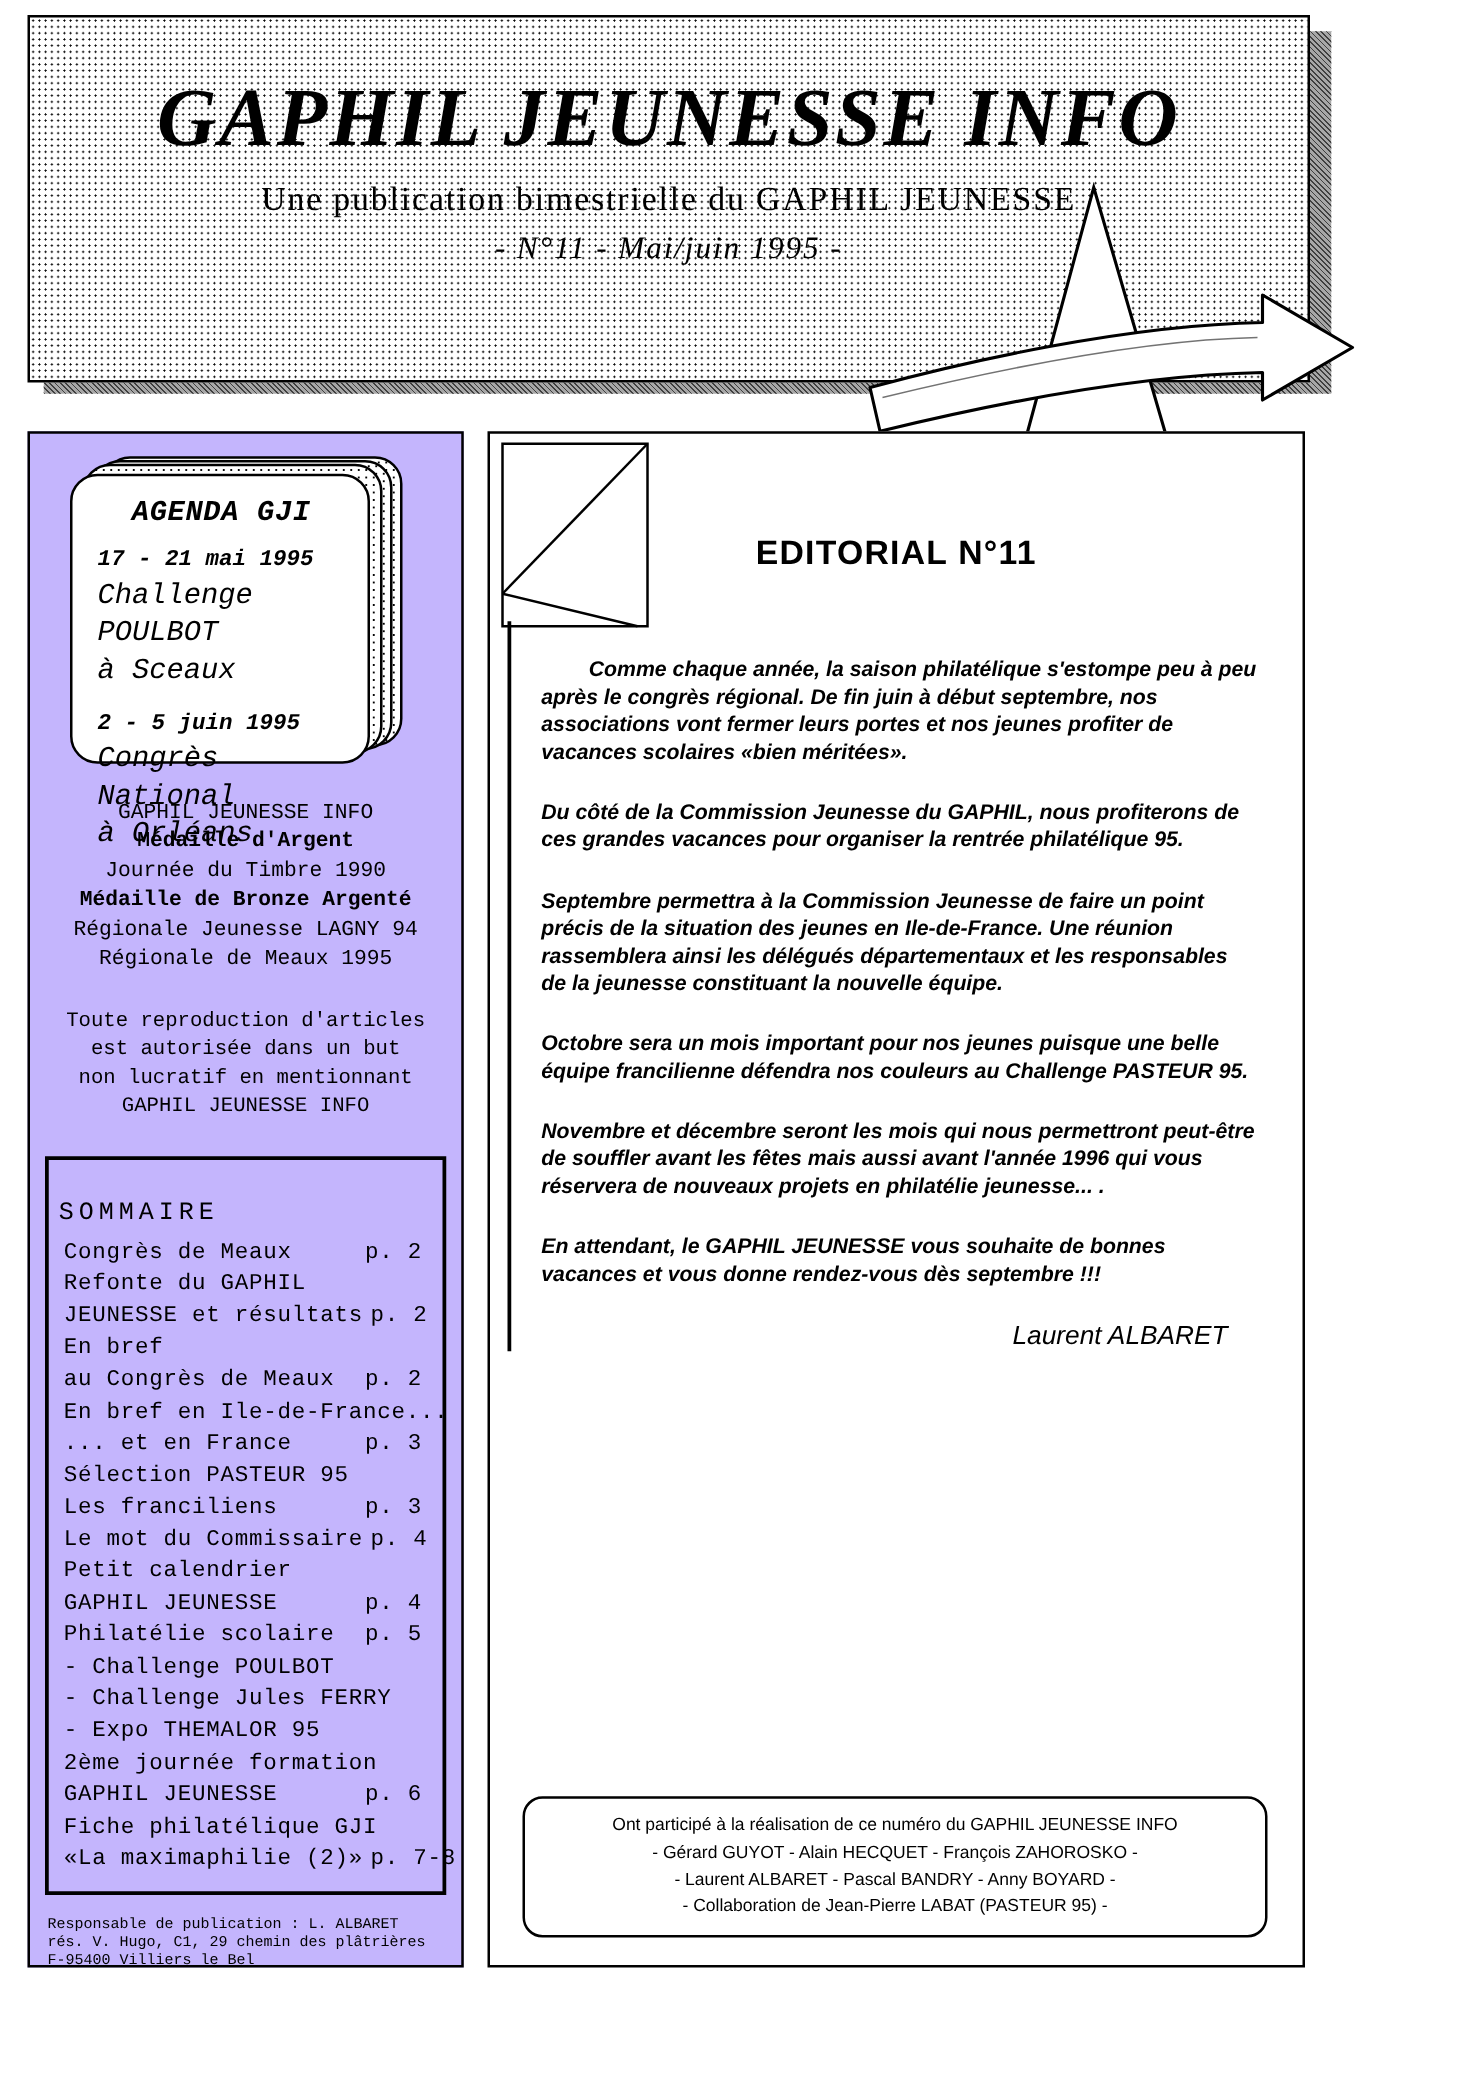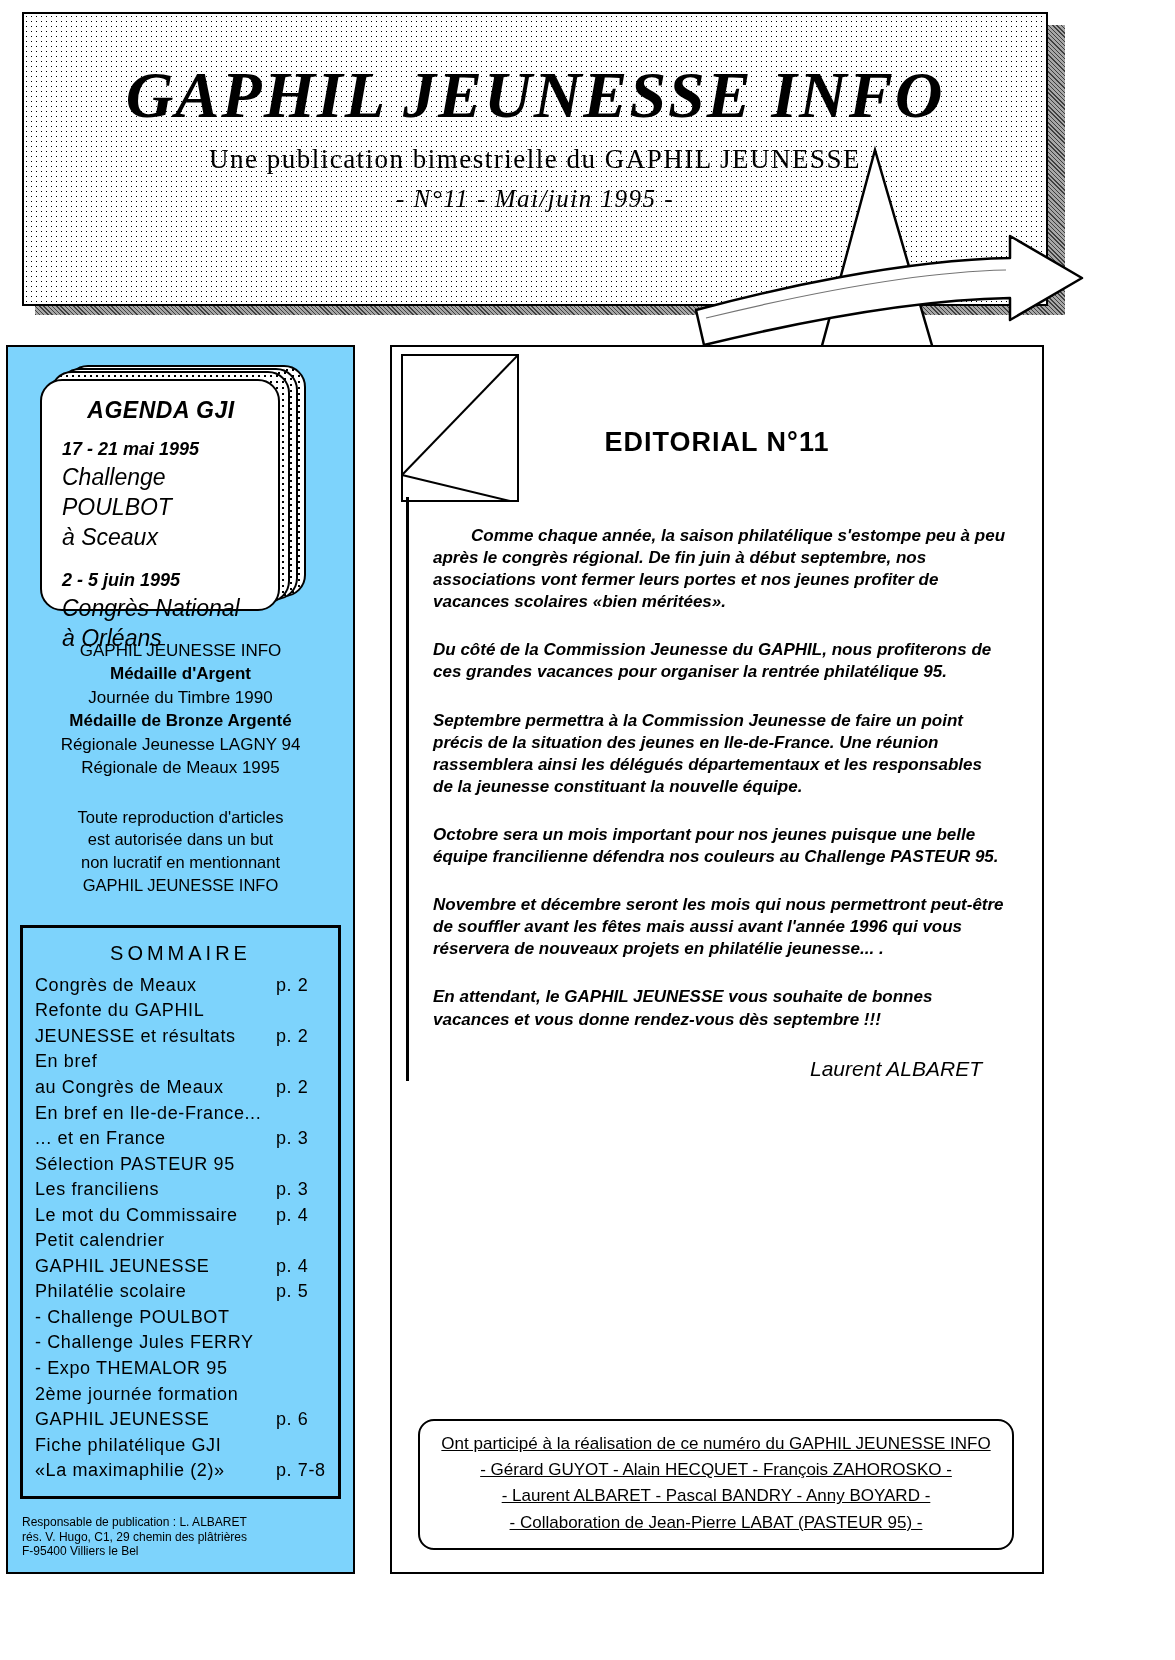--- a/index.html
+++ b/index.html
@@ -13,62 +13,62 @@
   #masthead-inner{position:relative;width:100%;height:100%;text-align:center;}
   .mast-title{font-family:"Liberation Serif",serif;font-style:italic;font-weight:700;font-size:66px;
      letter-spacing:2px;margin-top:48px;line-height:1;white-space:nowrap;}
   .mast-sub{font-family:"Liberation Serif",serif;font-size:27px;letter-spacing:1.5px;margin-top:16px;}
   .mast-issue{font-family:"Liberation Serif",serif;font-style:italic;font-size:25px;letter-spacing:1.5px;margin-top:10px;}
 
   
   #deco{position:absolute;left:690px;top:140px;width:400px;height:290px;pointer-events:none;}
 
   
-  #left-col{position:absolute;left:6px;top:345px;width:345px;height:1225px;border:2px solid #000;background:#7dd3fc;}
+  #left-col{position:absolute;left:22px;top:345px;width:345px;height:1225px;border:2px solid #000;background:#c4b5fd;font-family:Liberation Mono, monospace;}
 
   .agenda-wrap{position:relative;margin:28px 0 0 32px;width:250px;height:230px;}
   .agenda-card{position:absolute;border:2px solid #000;border-radius:22px;background:#fff;}
   .agenda-c3{left:26px;top:-10px;width:236px;height:228px;background-image:radial-gradient(#000 .8px,transparent .9px);background-size:6px 6px;}
   .agenda-c2{left:18px;top:-7px;width:236px;height:228px;background-image:radial-gradient(#000 .8px,transparent .9px);background-size:6px 6px;}
   .agenda-c1{left:10px;top:-4px;width:236px;height:228px;background-image:radial-gradient(#000 .8px,transparent .9px);background-size:6px 6px;}
   .agenda-front{left:0;top:4px;width:236px;height:228px;background:#fff;}
   .agenda-body{position:absolute;left:0;top:4px;width:236px;height:228px;padding:14px 16px 0 22px;box-sizing:border-box;}
   .agenda-title{font-size:23px;font-weight:700;font-style:italic;text-align:center;letter-spacing:.5px;margin:4px 0 14px 0;}
   .agenda-date{font-size:18px;font-weight:700;font-style:italic;line-height:1.32;}
   .agenda-line{font-size:23px;font-style:italic;line-height:1.32;}
   .agenda-gap{height:16px;}
 
   .awards{margin:34px 14px 0 14px;text-align:center;line-height:1.38;}
   .awards div{font-size:17px;}
   .awards .b{font-weight:700;}
   .repro{margin:26px 14px 0 14px;text-align:center;line-height:1.38;}
   .repro div{font-size:16.5px;}
 
   #sommaire{margin:28px 12px 0 12px;border:3px solid #000;padding:10px 8px 12px 8px;}
-  .sommaire-head{text-align:center;font-size:20px;letter-spacing:4px;margin:4px 0 8px 0;}
+  .sommaire-head{font-size:20px;letter-spacing:4px;margin:21px 0 8px 0;}
   .toc-row{display:flex;align-items:flex-start;font-size:18px;line-height:1.42;letter-spacing:.6px;padding-left:4px;}
   .toc-label{flex:1;white-space:nowrap;}
   .toc-page{white-space:nowrap;padding-left:6px;min-width:54px;text-align:left;}
 
   #imprint{margin:16px 0 0 14px;line-height:1.24;}
   #imprint div{font-size:12px;}
 
   
   #right-col{position:absolute;left:390px;top:345px;width:650px;height:1225px;border:2px solid #000;background:#fff;}
   #edito-corner{position:absolute;left:8px;top:6px;width:120px;height:150px;}
   .edito-title{position:absolute;left:0;right:0;top:80px;text-align:center;font-size:27px;font-weight:700;letter-spacing:1px;}
 
   #edito-body{position:absolute;left:14px;top:150px;width:616px;border-left:3px solid #000;padding:28px 16px 0 24px;box-sizing:border-box;}
   #edito-body p{margin:0 0 26px 0;font-size:17px;font-weight:700;font-style:italic;line-height:1.3;}
   #edito-body p.first{text-indent:38px;}
   .signature{text-align:right;font-size:21px;font-style:italic;margin:8px 24px 0 0;}
 
   #contributors{position:absolute;left:26px;bottom:22px;width:596px;border:2px solid #000;border-radius:16px;
      padding:10px 10px 12px 10px;box-sizing:border-box;text-align:center;}
-  #contributors div{font-size:17px;line-height:1.55;text-decoration:underline;}
+  #contributors div{font-size:14px;line-height:1.55;}
 </style>
 </head>
 <body>
 
 <div id="masthead-shadow"></div>
 <div id="masthead">
   <div id="masthead-inner">
     <div class="mast-title">GAPHIL JEUNESSE INFO</div>
     <div class="mast-sub">Une publication bimestrielle du GAPHIL JEUNESSE</div>
     <div class="mast-issue">- N°11 - Mai/juin 1995 -</div>

